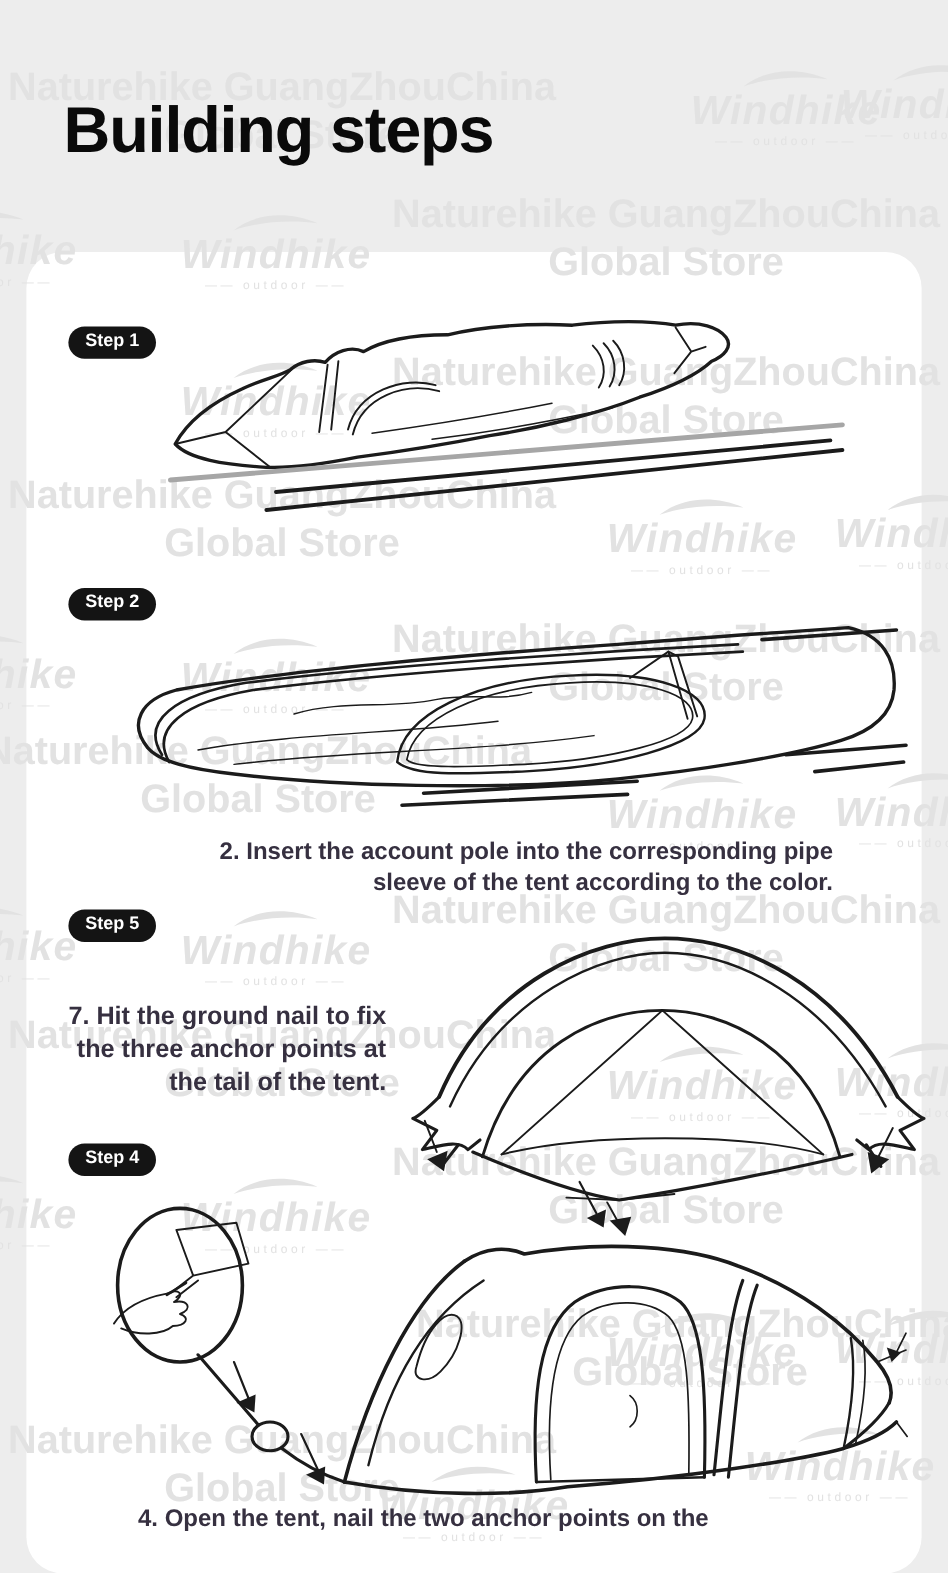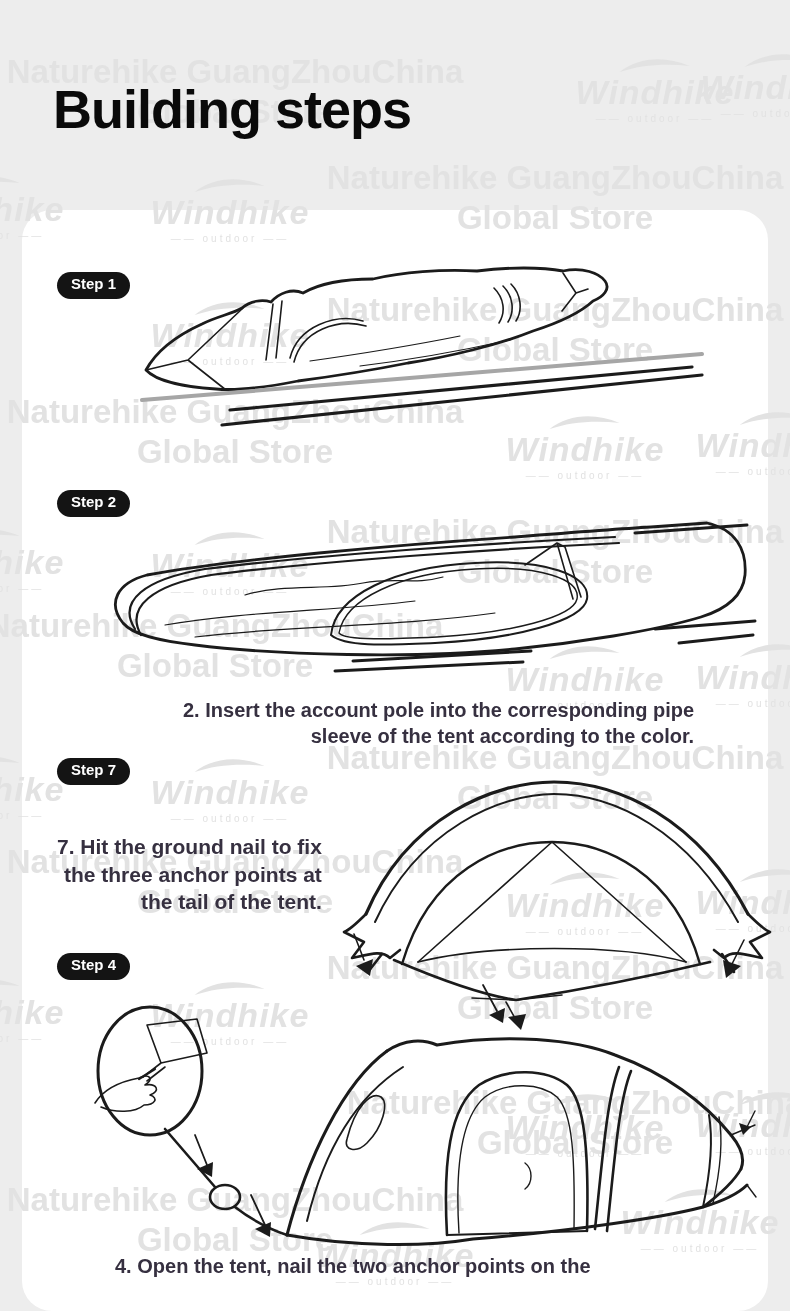--- a/index.html
+++ b/index.html
@@ -266,21 +266,21 @@
         <path stroke-width="1.2" d="M70,122 C150,108 240,108 320,98 M100,134 C200,122 300,124 400,110 M150,92 C190,80 230,88 268,80 C300,74 320,82 348,74"></path>
         <path stroke-width="3" d="M258,158 L436,148 M240,168 L428,159 M560,126 L660,118 M584,140 L658,132 M540,30 L652,22"></path>
       </g>
     </svg>
 
     <div class="caption" style="left:183px;top:697px">
       <div>2. Insert the account pole into the corresponding pipe</div>
       <div>sleeve of the tent according to the color.</div>
     </div>
 
-    <div class="badge" style="top:758px">Step 7</div>
+    <div class="badge" style="top:758px">Step 5</div>
 
     <div class="caption" style="left:57px;top:833px;font-size:21px;line-height:1.32">
       <div>7. Hit the ground nail to fix</div>
       <div>the three anchor points at</div>
       <div>the tail of the tent.</div>
     </div>
 
     <svg class="ill" style="left:330px;top:772px" width="450" height="258" viewBox="0 0 450 258">
       <g fill="none" stroke="#1b1b1b">
         <path stroke-width="3.2" d="M36,142 C78,44 165,10 224,10 C288,10 368,46 418,142"></path>

